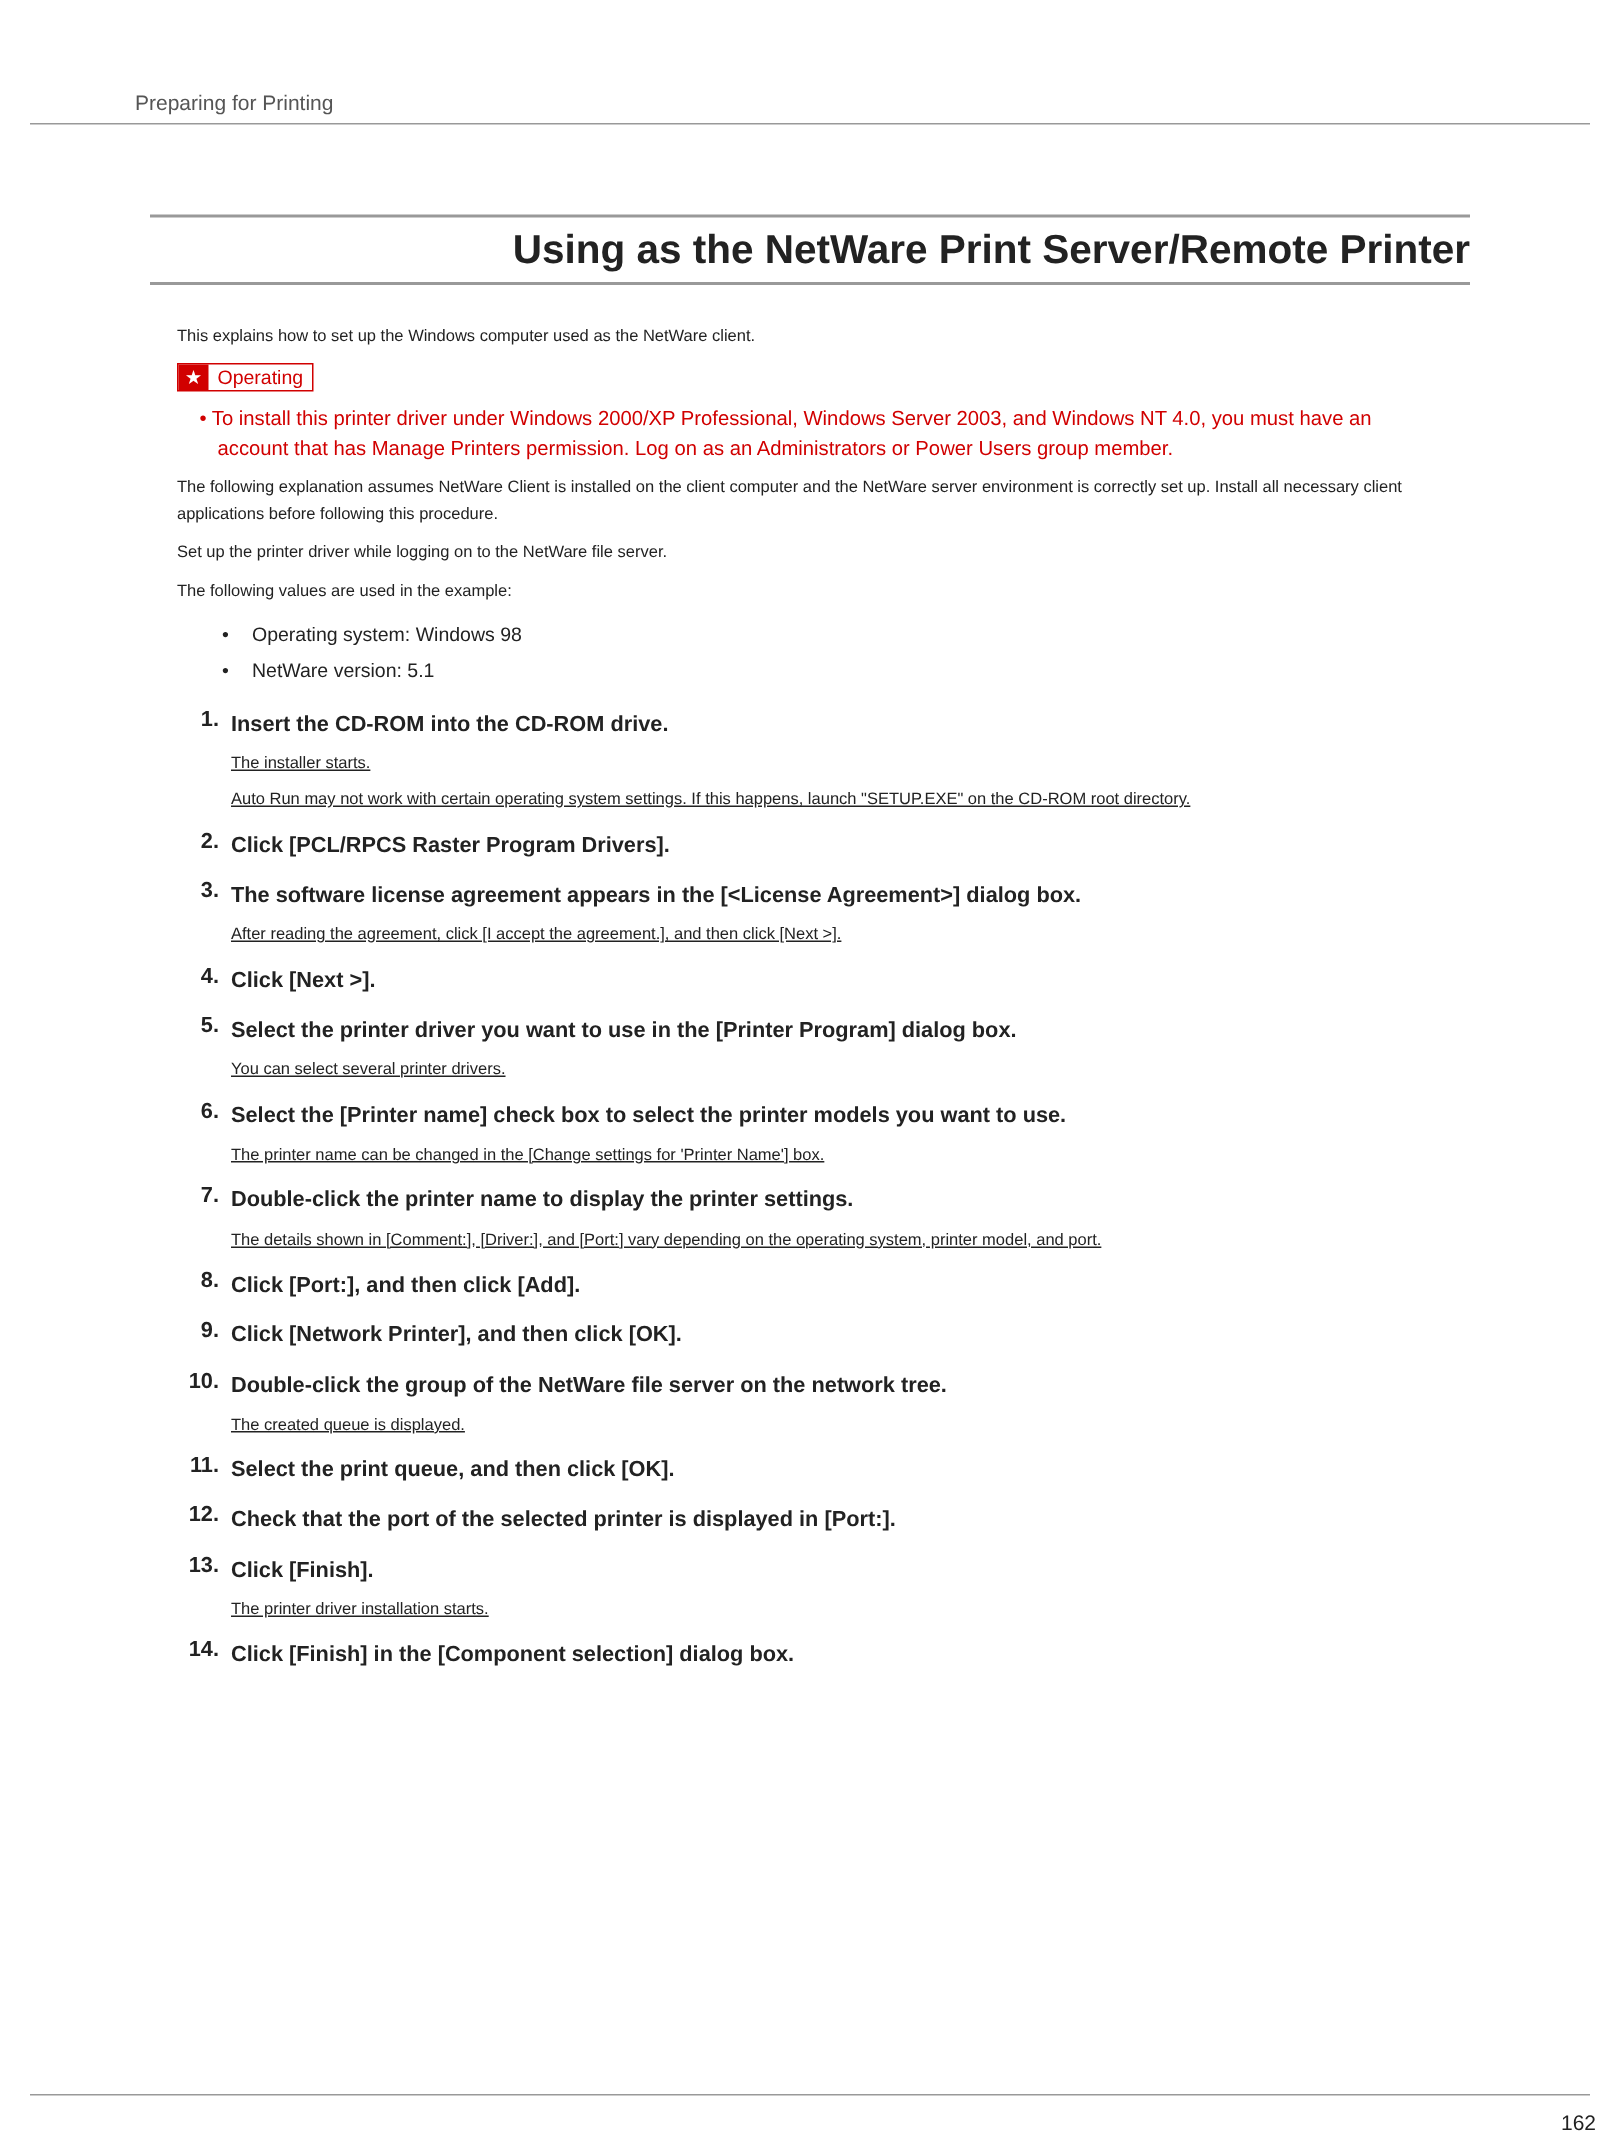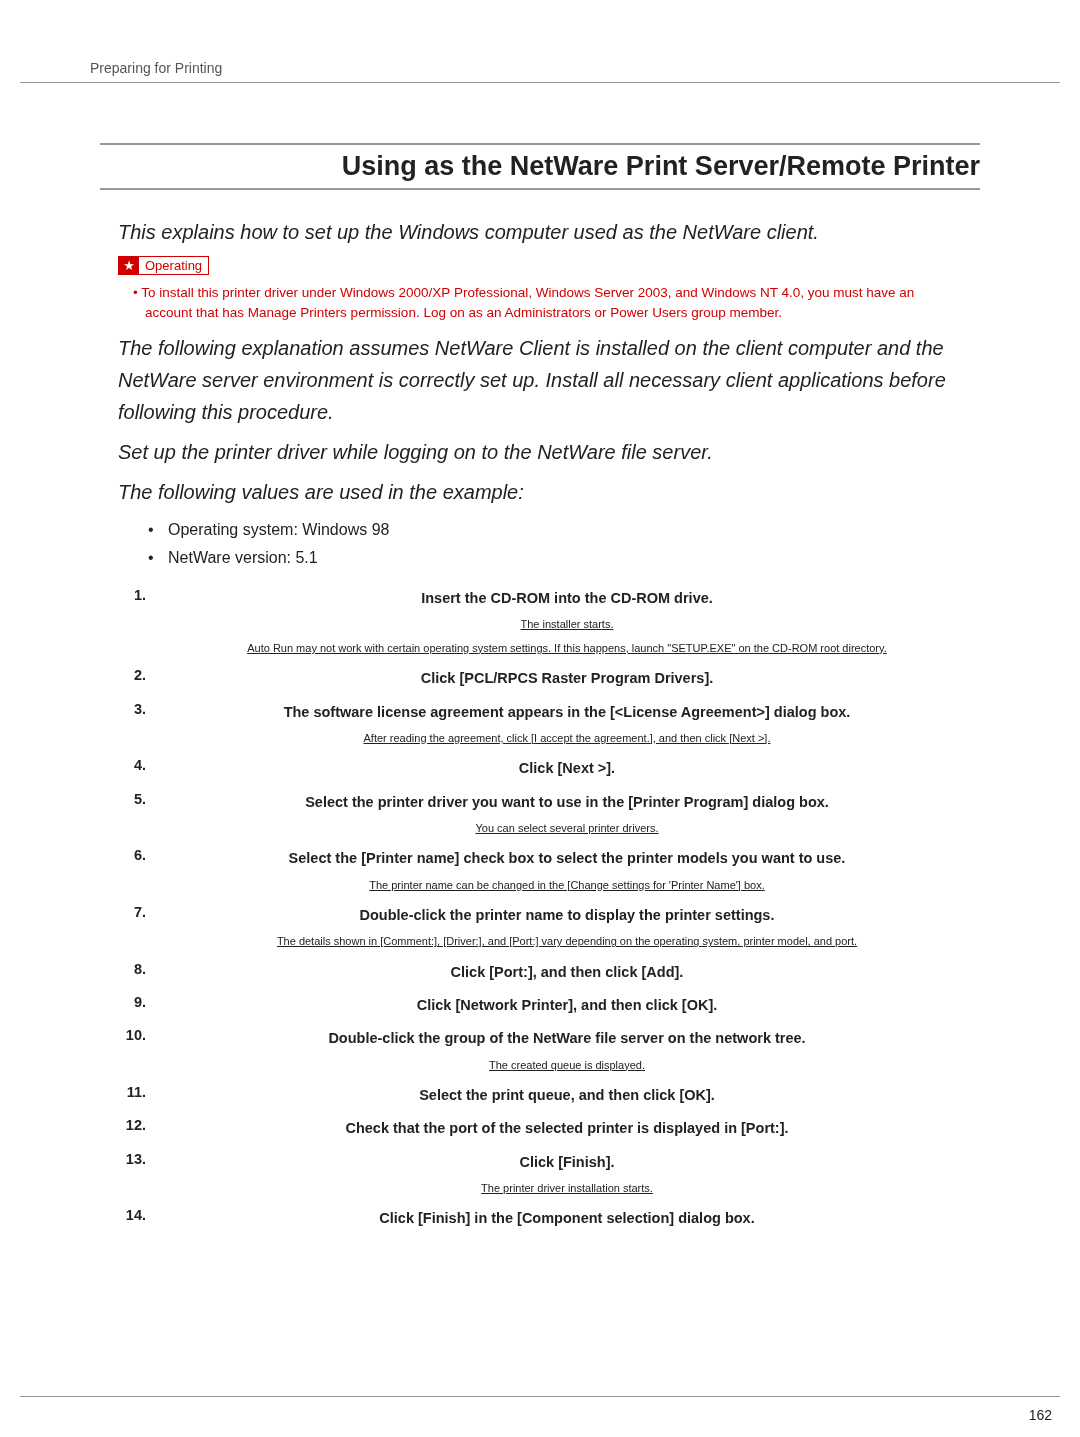--- a/index.html
+++ b/index.html
@@ -29,24 +29,23 @@
     font-size: 27px;
     font-weight: bold;
     color: #222;
     border-top: 2px solid #999;
     border-bottom: 2px solid #999;
     padding: 6px 0 6px 18px;
     margin-bottom: 26px;
     text-align: right;
   }
   .body-text {
-    font-size: 20px;
+    font-size: 11px;
     line-height: 1.6;
     margin: 0 0 8px 18px;
-    font-style: italic;
   }
   .important-tag {
     display: inline-flex;
     align-items: stretch;
     border: 1px solid #d10000;
     font-size: 13px;
     height: 19px;
     margin-left: 18px;
     margin-bottom: 8px;
   }
@@ -67,33 +66,32 @@
   .important-note {
     color: #d10000;
     font-size: 13.5px;
     line-height: 1.5;
     margin: 0 18px 8px 45px;
     text-indent: -12px;
   }
   .example-list {
     list-style: none;
     margin: 2px 0 14px 48px;
-    font-size: 16px;
+    font-size: 13px;
     line-height: 1.8;
   }
   .example-list li::before {
     content: "•";
     display: inline-block;
     width: 20px;
   }
   .steps {
     list-style: none;
     margin-left: 18px;
     counter-reset: step;
-    text-align: center;
   }
   .steps > li {
     counter-increment: step;
     position: relative;
     padding-left: 36px;
     margin-bottom: 10px;
   }
   .steps > li::before {
     content: counter(step) ".";
     position: absolute;
@@ -118,21 +116,21 @@
   .footer-line {
     position: absolute;
     bottom: 40px;
     left: 20px;
     right: 20px;
     border-top: 1px solid #999;
   }
   .page-number {
     position: absolute;
     bottom: 14px;
-    right: 28px;
+    right: 16px;
     font-size: 14px;
   }
 </style>
 </head>
 <body>
 
 <div class="page">
   <div class="running-header">Preparing for Printing</div>
 
   <div class="content">

